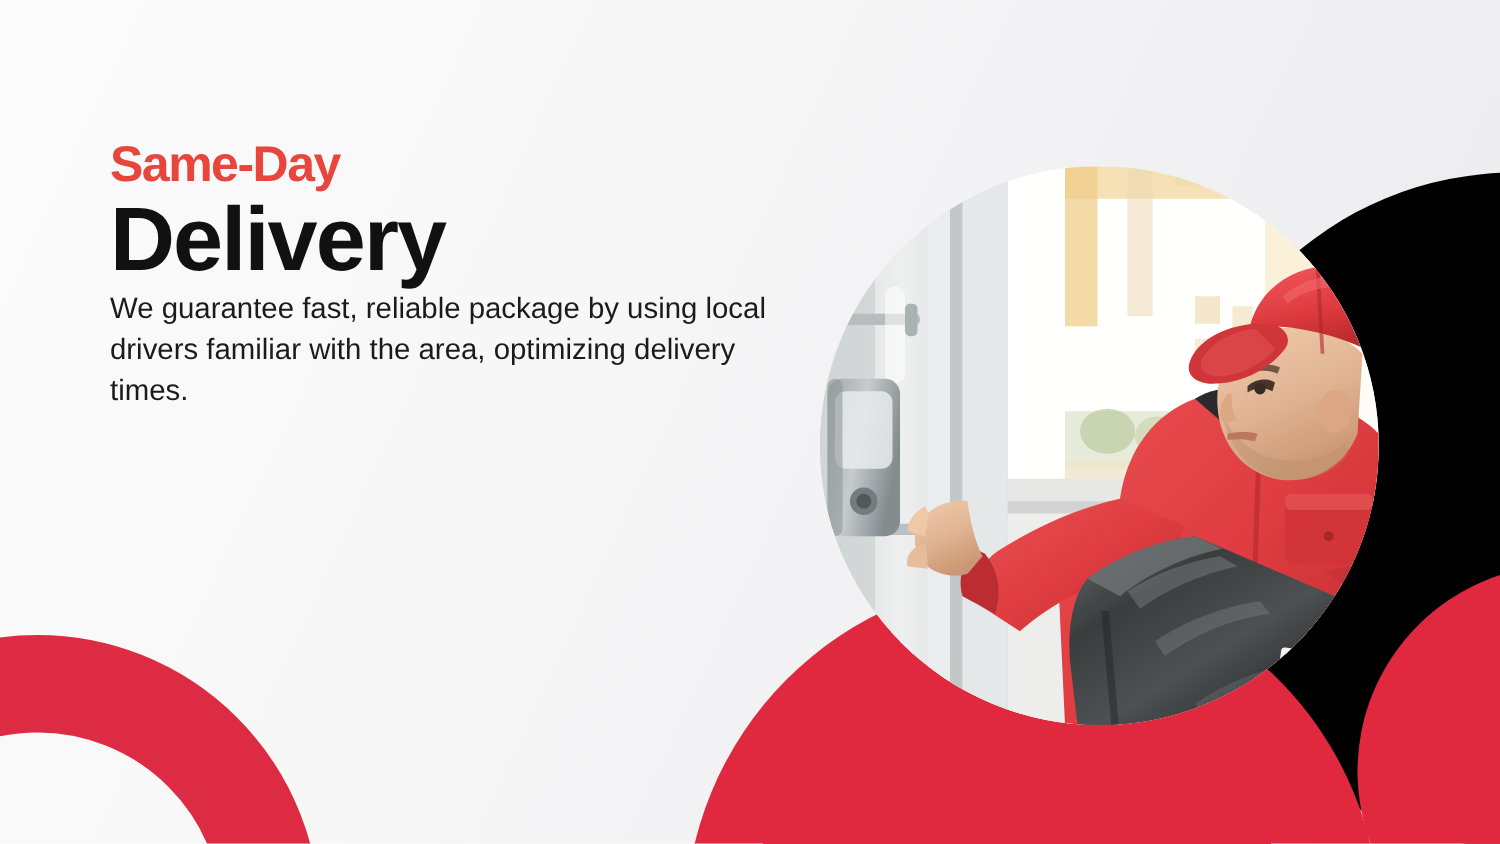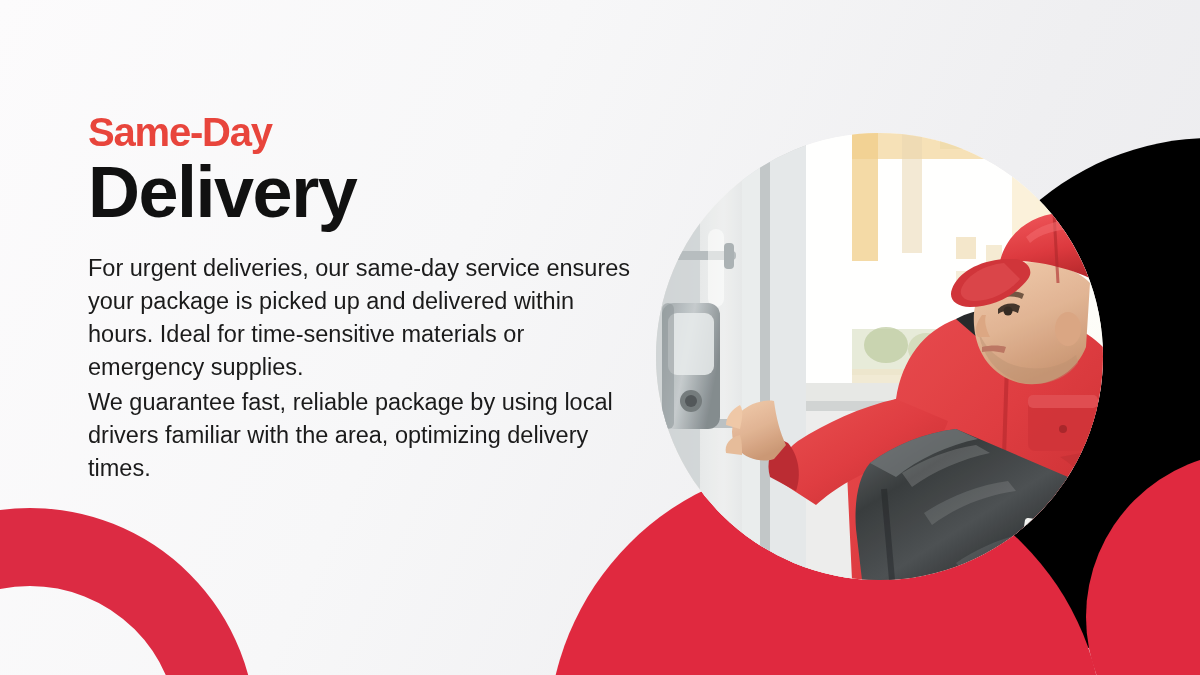--- a/index.html
+++ b/index.html
@@ -263,17 +263,16 @@
 
       <rect x="0" y="0" width="447" height="447" fill="#FFF7E8" opacity="0.05"></rect>
     </svg>
   </div>
 
   <div id="text-block">
     <h1 id="headline">
       <span class="headline-accent">Same-Day</span>
       <span class="headline-main">Delivery</span>
     </h1>
-    <p class="body-para" id="para-1">For urgent deliveries, our same-day service ensures your package is picked up and delivered within hours. Ideal for time-sensitive materials or emergency supplies.</p>
     <p class="body-para" id="para-2">We guarantee fast, reliable package by using local drivers familiar with the area, optimizing delivery times.</p>
   </div>
 
 </div>
 
 </body></html>

